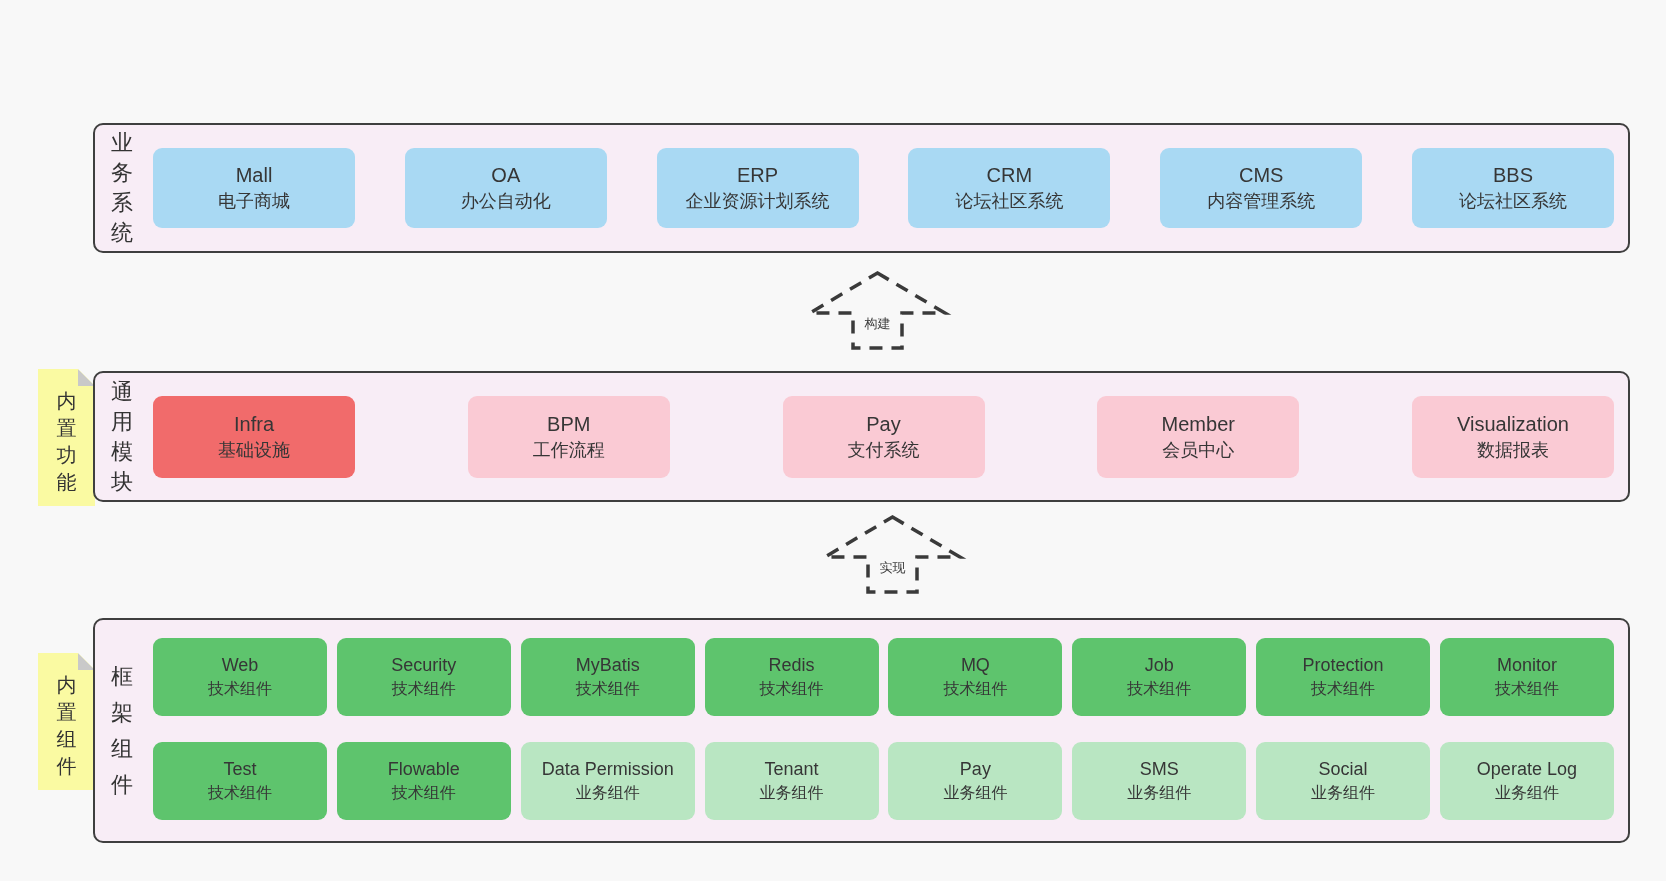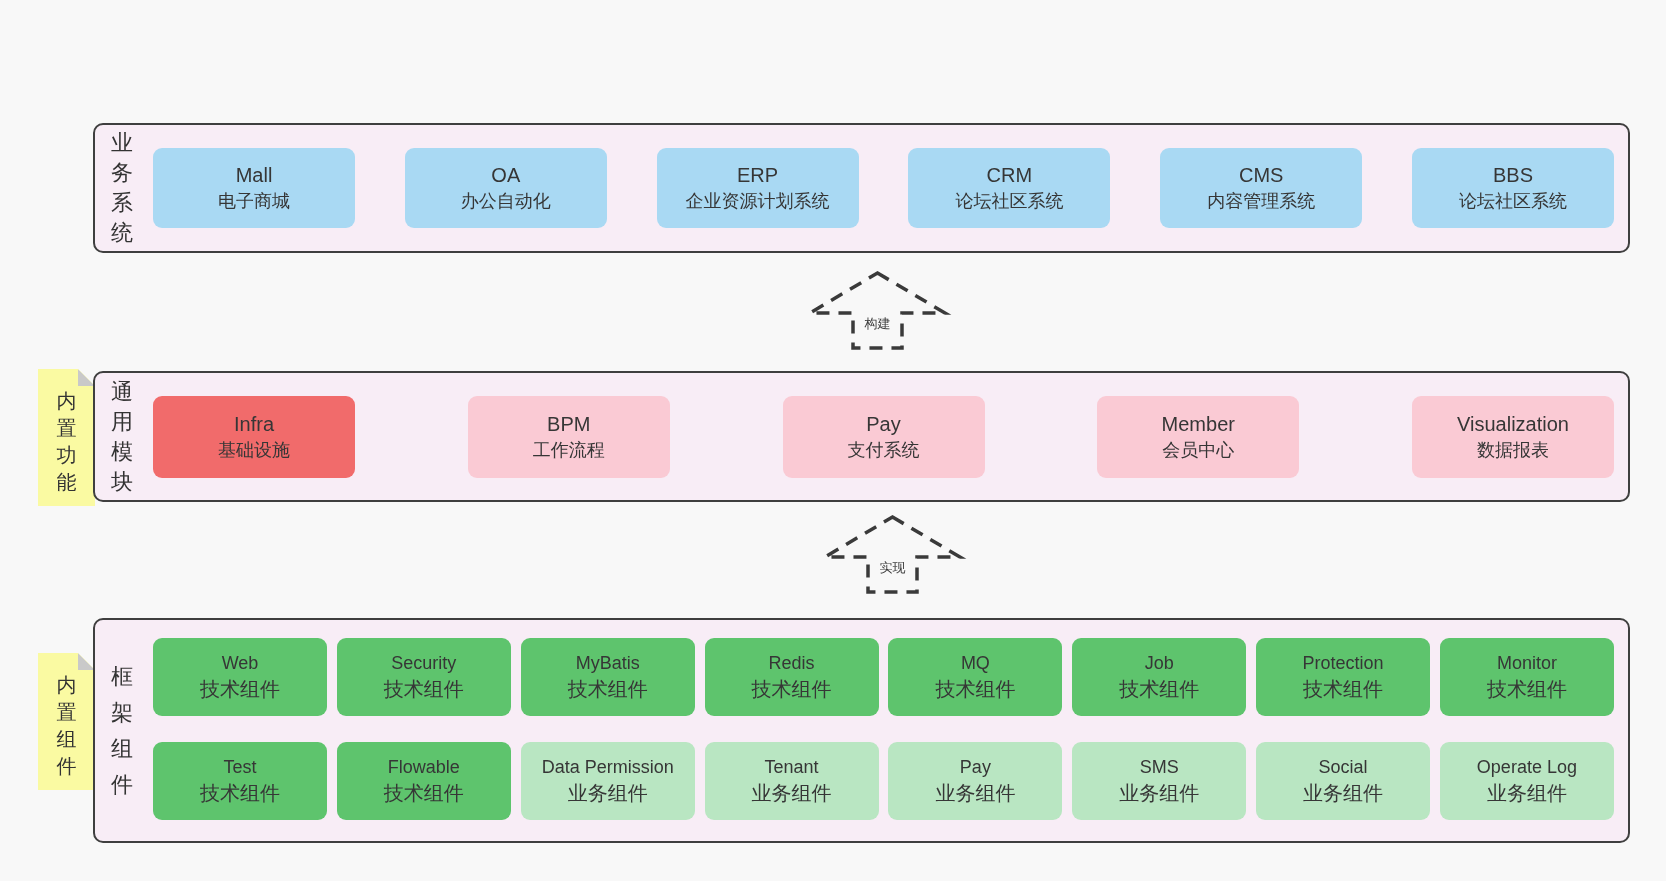--- a/index.html
+++ b/index.html
@@ -53,21 +53,21 @@
     border-radius:9px;
     display:flex; flex-direction:column; justify-content:center; align-items:center;
     text-align:center; gap:4px; padding:0 6px;
     color:#363636;
   }
   .wide .box{width:202px;}
   .narrow .box{width:174px;}
   .wide .box-title{font-size:20px; line-height:1.2;}
   .wide .box-subtitle{font-size:18px; line-height:1.2;}
   .narrow .box-title{font-size:18px; line-height:1.15;}
-  .narrow .box-subtitle{font-size:20px; line-height:1.15;}
+  .narrow .box-subtitle{font-size:16px; line-height:1.15;}
   .c-blue{background:var(--blue);}
   .c-red{background:var(--red);}
   .c-pink{background:var(--pink);}
   .c-green{background:var(--green);}
   .c-lightgreen{background:var(--lightgreen);}
 
   
   .note{
     position:absolute; left:38px; width:57px; height:137px;
     background:var(--note-bg); z-index:1;

